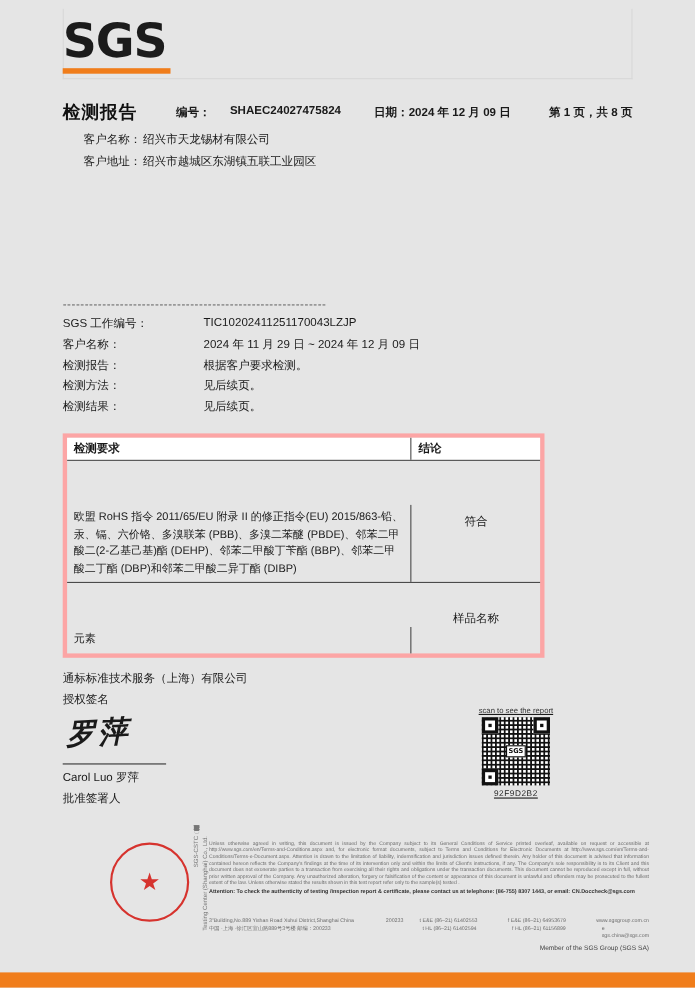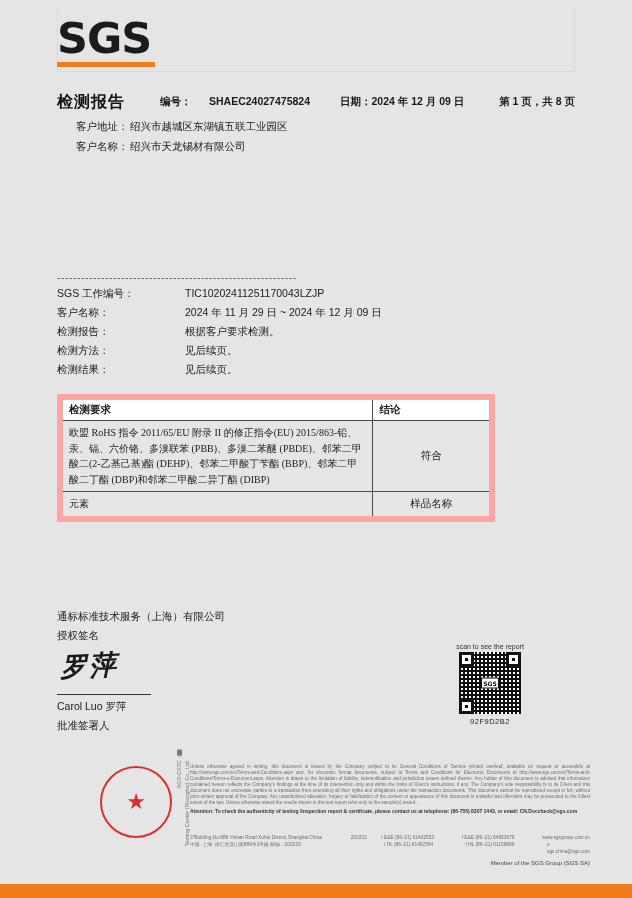--- a/index.html
+++ b/index.html
@@ -138,42 +138,42 @@
   }
 
   .sgs-block { position: absolute; left: 57px; top: 287px; width: 520px; }
 
   
   .rtable {
     position: absolute;
     left: 57px;
     top: 394px;
     width: 438px;
-    border: 6px solid #fca5a5;
+    border: 4px solid #fca5a5;
     font-size: 10px;
-    font-family: Liberation Serif, serif;
   }
   .rtable .thead {
     display: flex;
     border-bottom: 1px solid #4a4a4a;
     background: #fff;
     font-weight: 700;
   }
   .rtable .thead > div {
     padding: 3px 6px;
     font-size: 10.5px;
   }
   .rtable .c1 { width: 378px; border-right: 1px solid #4a4a4a; }
   .rtable .c2 { width: 139px; text-align: left; }
   .rtable .trow { display: flex; border-bottom: 1px solid #4a4a4a; }
   .rtable .trow:last-child { border-bottom: none; }
   .rtable .trow > div { padding: 4px 6px; }
   .rtable .trow .c1 {
     line-height: 15.5px;
     letter-spacing: 0;
+    margin-top: 40px;
   }
   .rtable .trow .c2 {
     display: flex;
     align-items: center;
     justify-content: center;
     font-size: 10.5px;
   }
 
   
   .sig-company {
@@ -217,24 +217,25 @@
   .sig-role {
     position: absolute;
     left: 57px;
     top: 719px;
     font-size: 10.5px;
   }
 
   
   .qr-wrap {
     position: absolute;
-    left: 453px;
+    left: 432px;
     top: 643px;
     width: 74px;
     text-align: center;
+    text-decoration: underline;
   }
   .qr-cap {
     font-size: 7px;
     color: #333;
     margin-bottom: 2px;
   }
   .qr {
     width: 62px;
     height: 62px;
     margin: 0 auto;
@@ -387,26 +388,26 @@
   <div class="title-row">
     <div class="report-title">检测报告</div>
     <div class="hdr-no-label">编号：</div>
     <div class="hdr-no-val">SHAEC24027475824</div>
     <div class="hdr-date">日期：2024 年 12 月 09 日</div>
     <div class="hdr-pages">第 1 页，共 8 页</div>
   </div>
 
   <div class="cust-block">
     <div class="cust-row">
+      <span class="k">客户名称：</span>
+      <span class="v">绍兴市天龙锡材有限公司</span>
+    </div>
+    <div class="cust-row">
       <span class="k">客户地址：</span>
       <span class="v">绍兴市越城区东湖镇五联工业园区</span>
-    </div>
-    <div class="cust-row">
-      <span class="k">客户名称：</span>
-      <span class="v">绍兴市天龙锡材有限公司</span>
     </div>
   </div>
 
 
   <div class="dashes">------------------------------------------------------------</div>
 
   <div class="sgs-block">
     <div class="srow">
       <span class="k">SGS 工作编号：</span>
       <span class="v">TIC10202411251170043LZJP</span>

